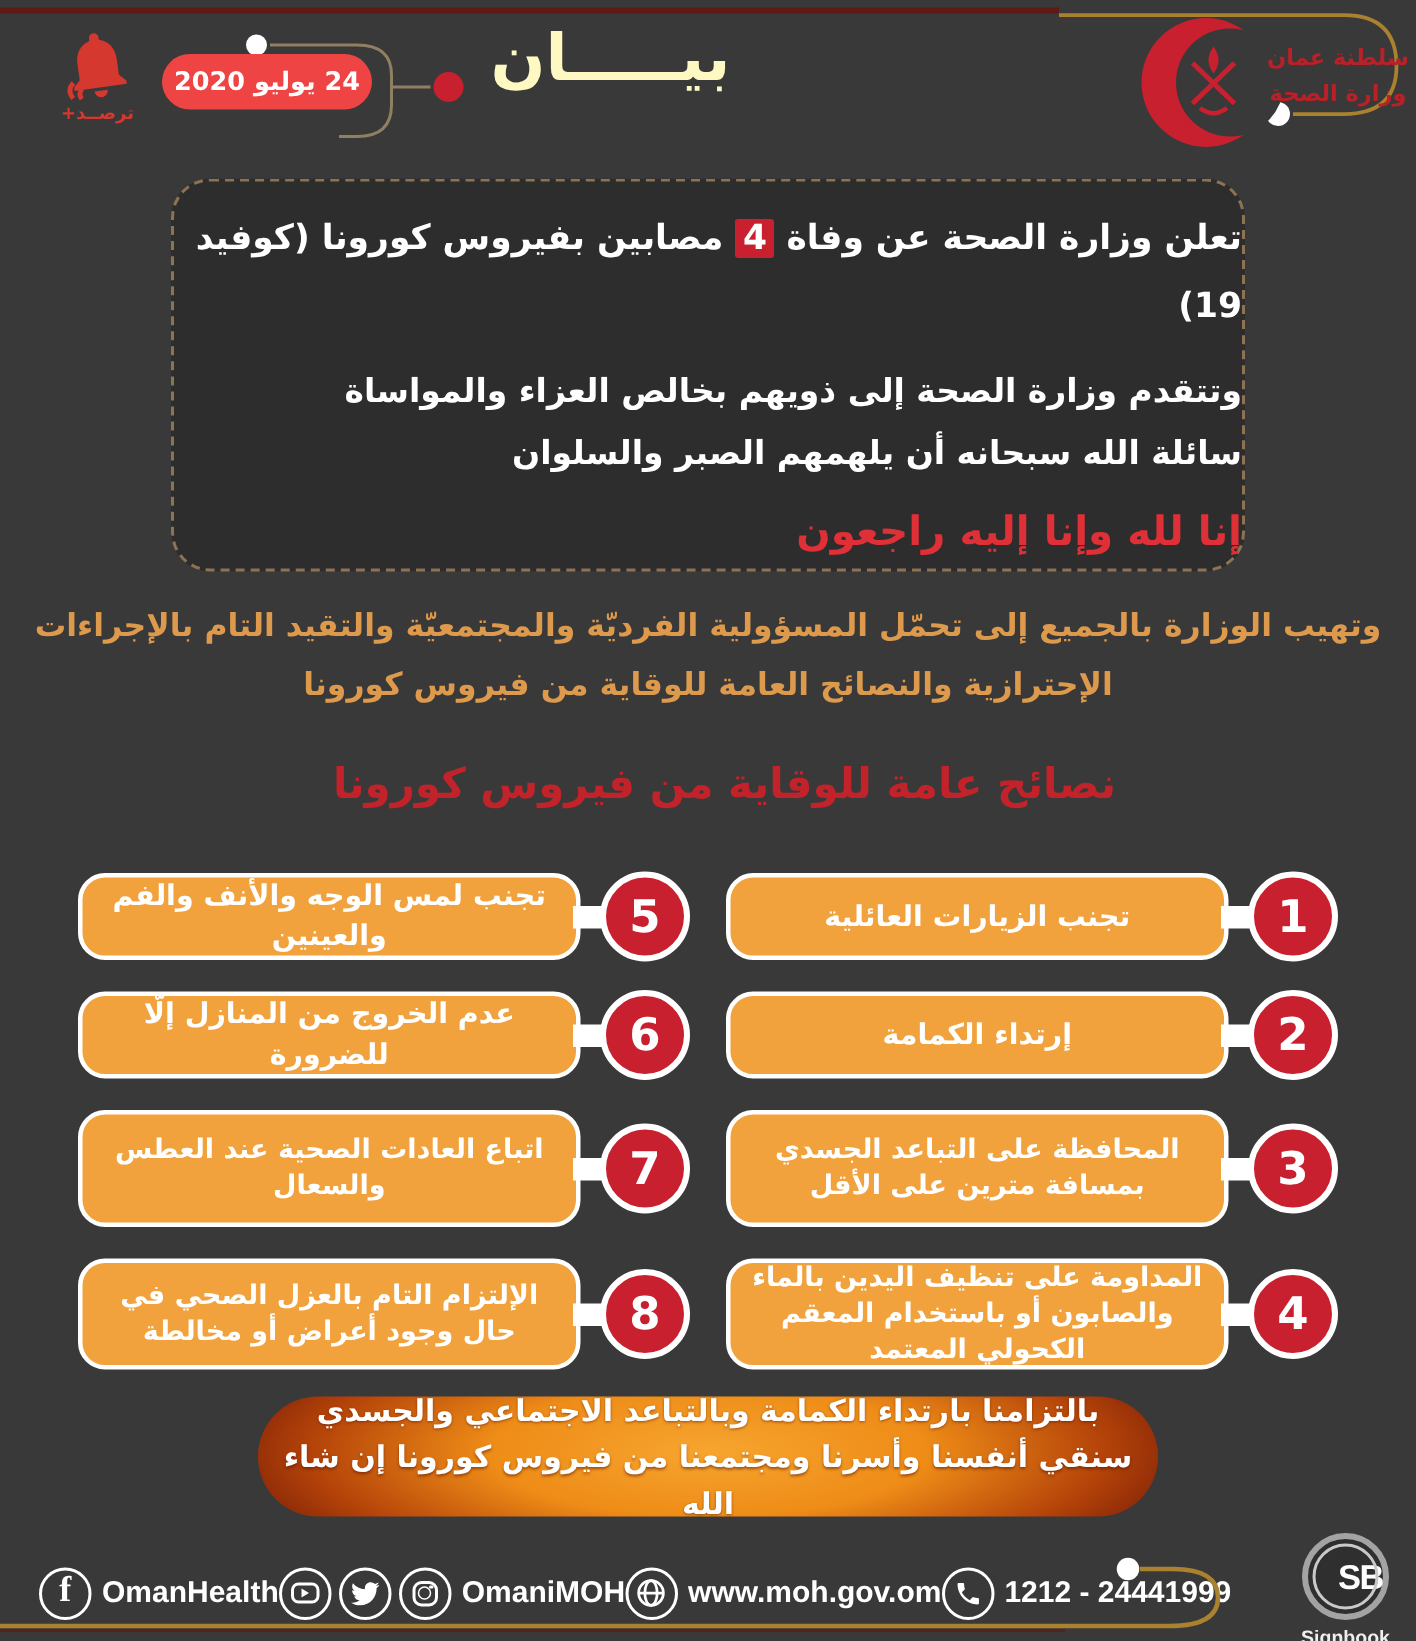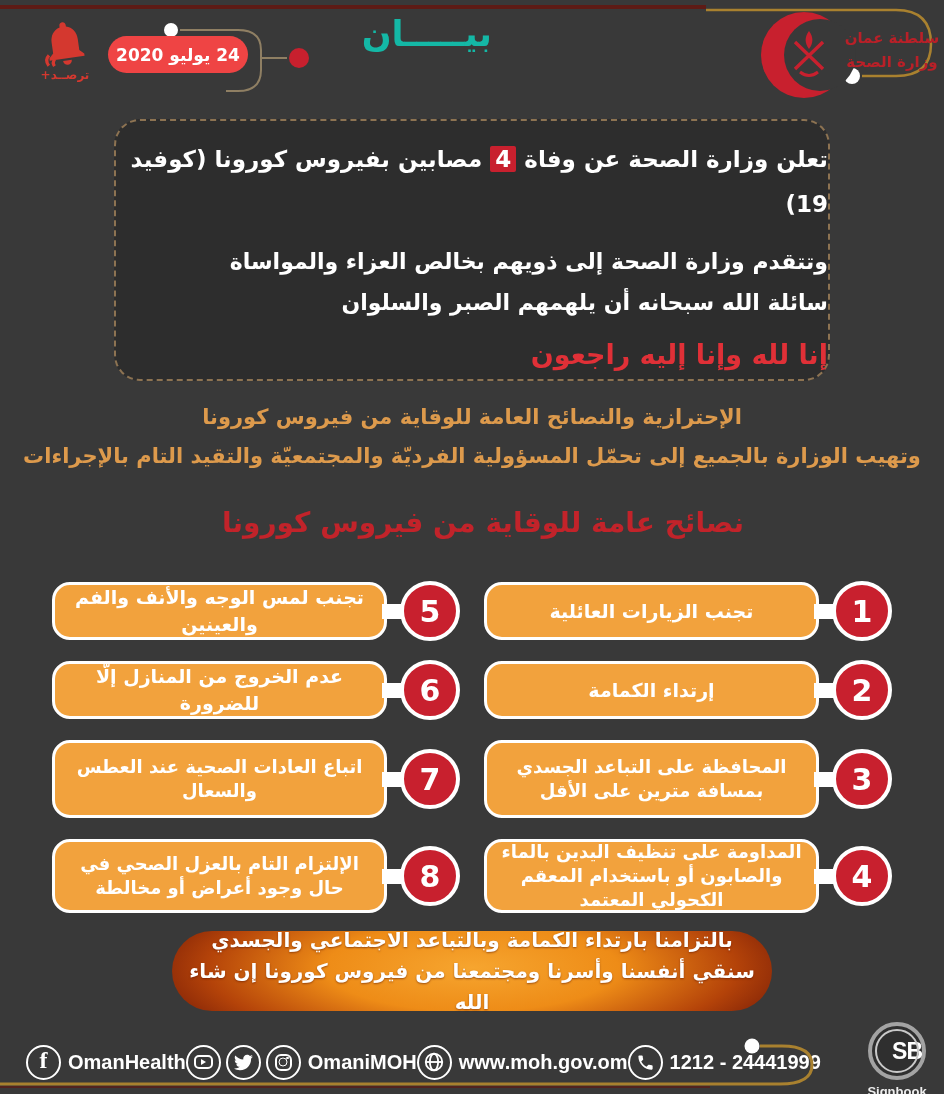--- a/index.html
+++ b/index.html
@@ -13,22 +13,22 @@
   
   .deco-top{position:absolute;top:0;left:0;pointer-events:none;}
   .bell-wrap{position:absolute;top:16px;left:28px;width:74px;text-align:center;}
   .bell-label{color:#d4382f;font-weight:700;font-size:12px;margin-top:-2px;direction:rtl;}
   .date-badge{
     position:absolute;top:36px;left:108px;width:140px;height:37px;
     background:#ef4444;border-radius:19px;display:flex;align-items:center;justify-content:center;
     color:#fff;font-weight:700;font-size:17px;direction:rtl;
   }
   .page-title{
-    position:absolute;top:14px;left:322px;width:170px;text-align:right;
-    color:#14b8a6;font-weight:700;font-size:35px;direction:rtl;letter-spacing:1px;
+    position:absolute;top:14px;left:322px;width:170px;text-align:center;
+    color:#fef9c3;font-weight:700;font-size:43px;direction:rtl;letter-spacing:1px;
   }
   .crescent{position:absolute;top:12px;left:761px;width:86px;height:86px;}
   .crescent .c-outer{position:absolute;inset:0;background:#c8202e;border-radius:50%;}
   .crescent .c-inner{position:absolute;top:7px;left:23px;width:72px;height:72px;background:#393939;border-radius:50%;}
   .emblem{position:absolute;top:16px;left:26px;}
   .logo-text{
     position:absolute;top:26px;left:844px;width:96px;text-align:center;
     color:#b92028;font-weight:700;font-size:15px;line-height:1.6;direction:rtl;
   }
 
@@ -161,22 +161,22 @@
       <span>مصابين بفيروس كورونا (كوفيد 19)</span>
     </div>
     <div class="cond">
       <div>وتتقدم وزارة الصحة إلى ذويهم بخالص العزاء والمواساة</div>
       <div>سائلة الله سبحانه أن يلهمهم الصبر والسلوان</div>
     </div>
     <div class="verse">إنا لله وإنا إليه راجعون</div>
   </div>
 
   <div class="appeal">
+    <div>وتهيب الوزارة بالجميع إلى تحمّل المسؤولية الفرديّة والمجتمعيّة والتقيد التام بالإجراءات</div>
     <div>الإحترازية والنصائح العامة للوقاية من فيروس كورونا</div>
-    <div>وتهيب الوزارة بالجميع إلى تحمّل المسؤولية الفرديّة والمجتمعيّة والتقيد التام بالإجراءات</div>
   </div>
 
   <div class="tips-heading">نصائح عامة للوقاية من فيروس كورونا</div>
 
   <div class="tips-grid">
 
     <div class="tip">
       <div class="pill">
           <span>تجنب لمس الوجه والأنف والفم والعينين</span>
         </div>

